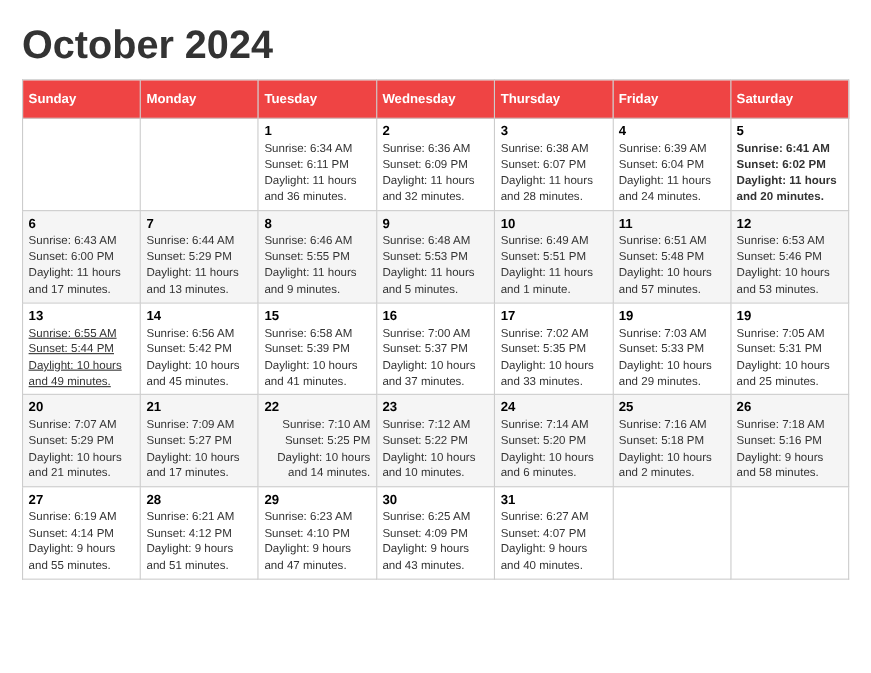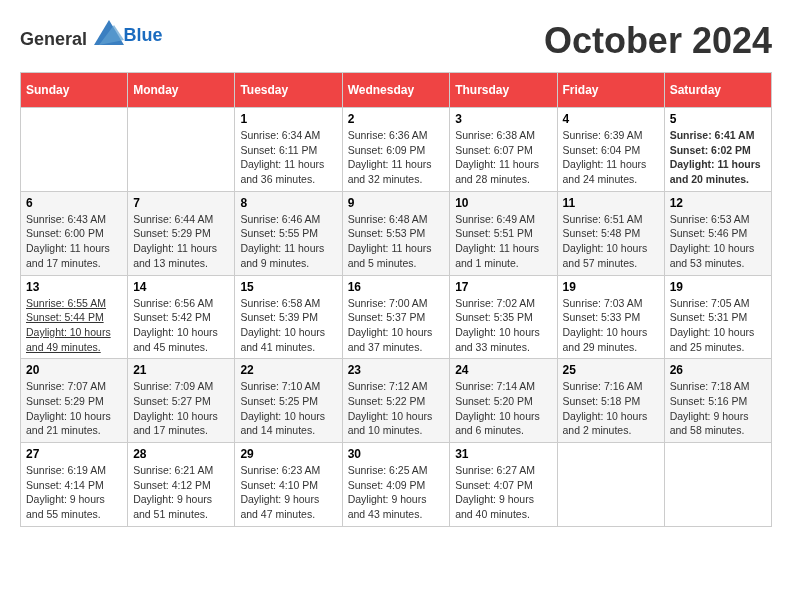--- a/index.html
+++ b/index.html
@@ -83,32 +83,20 @@
       font-size: 10.5px;
     }
     .empty-cell {
       background: #fff !important;
     }
   </style>
 </head>
 <body>
 
 <div class="header">
-  <div class="logo">
-    <div>
-      <span class="logo-text-general">General</span>
-      <svg class="logo-icon" viewBox="0 0 30 25" xmlns="http://www.w3.org/2000/svg">
-        <polygon points="0,25 15,0 30,25" fill="#3a7fc1"></polygon>
-        <polygon points="5,25 20,5 30,20" fill="#5fa0d0" opacity="0.7"></polygon>
-      </svg>
-    </div>
-    <div>
-      <span class="logo-text-blue">Blue</span>
-    </div>
-  </div>
   <div class="title-block">
     <div class="month-title">October 2024</div>
   </div>
 </div>
 
 <table class="calendar">
   <thead>
     <tr id="days-header">
         <th>Sunday</th>
         <th>Monday</th>
@@ -250,21 +238,21 @@
 Daylight: 10 hours and 21 minutes.</div>
         </td>
         <td>
           <span class="day-number">21</span>
           <div class="day-info" style="white-space: pre-line;">Sunrise: 7:09 AM
 Sunset: 5:27 PM
 Daylight: 10 hours and 17 minutes.</div>
         </td>
         <td>
           <span class="day-number">22</span>
-          <div class="day-info" style="white-space: pre-line;">Sunrise: 7:10 AM
+          <div class="day-info" style="white-space: pre-line; text-align: right;">Sunrise: 7:10 AM
 Sunset: 5:25 PM
 Daylight: 10 hours and 14 minutes.</div>
         </td>
         <td>
           <span class="day-number">23</span>
           <div class="day-info" style="white-space: pre-line;">Sunrise: 7:12 AM
 Sunset: 5:22 PM
 Daylight: 10 hours and 10 minutes.</div>
         </td>
         <td>

